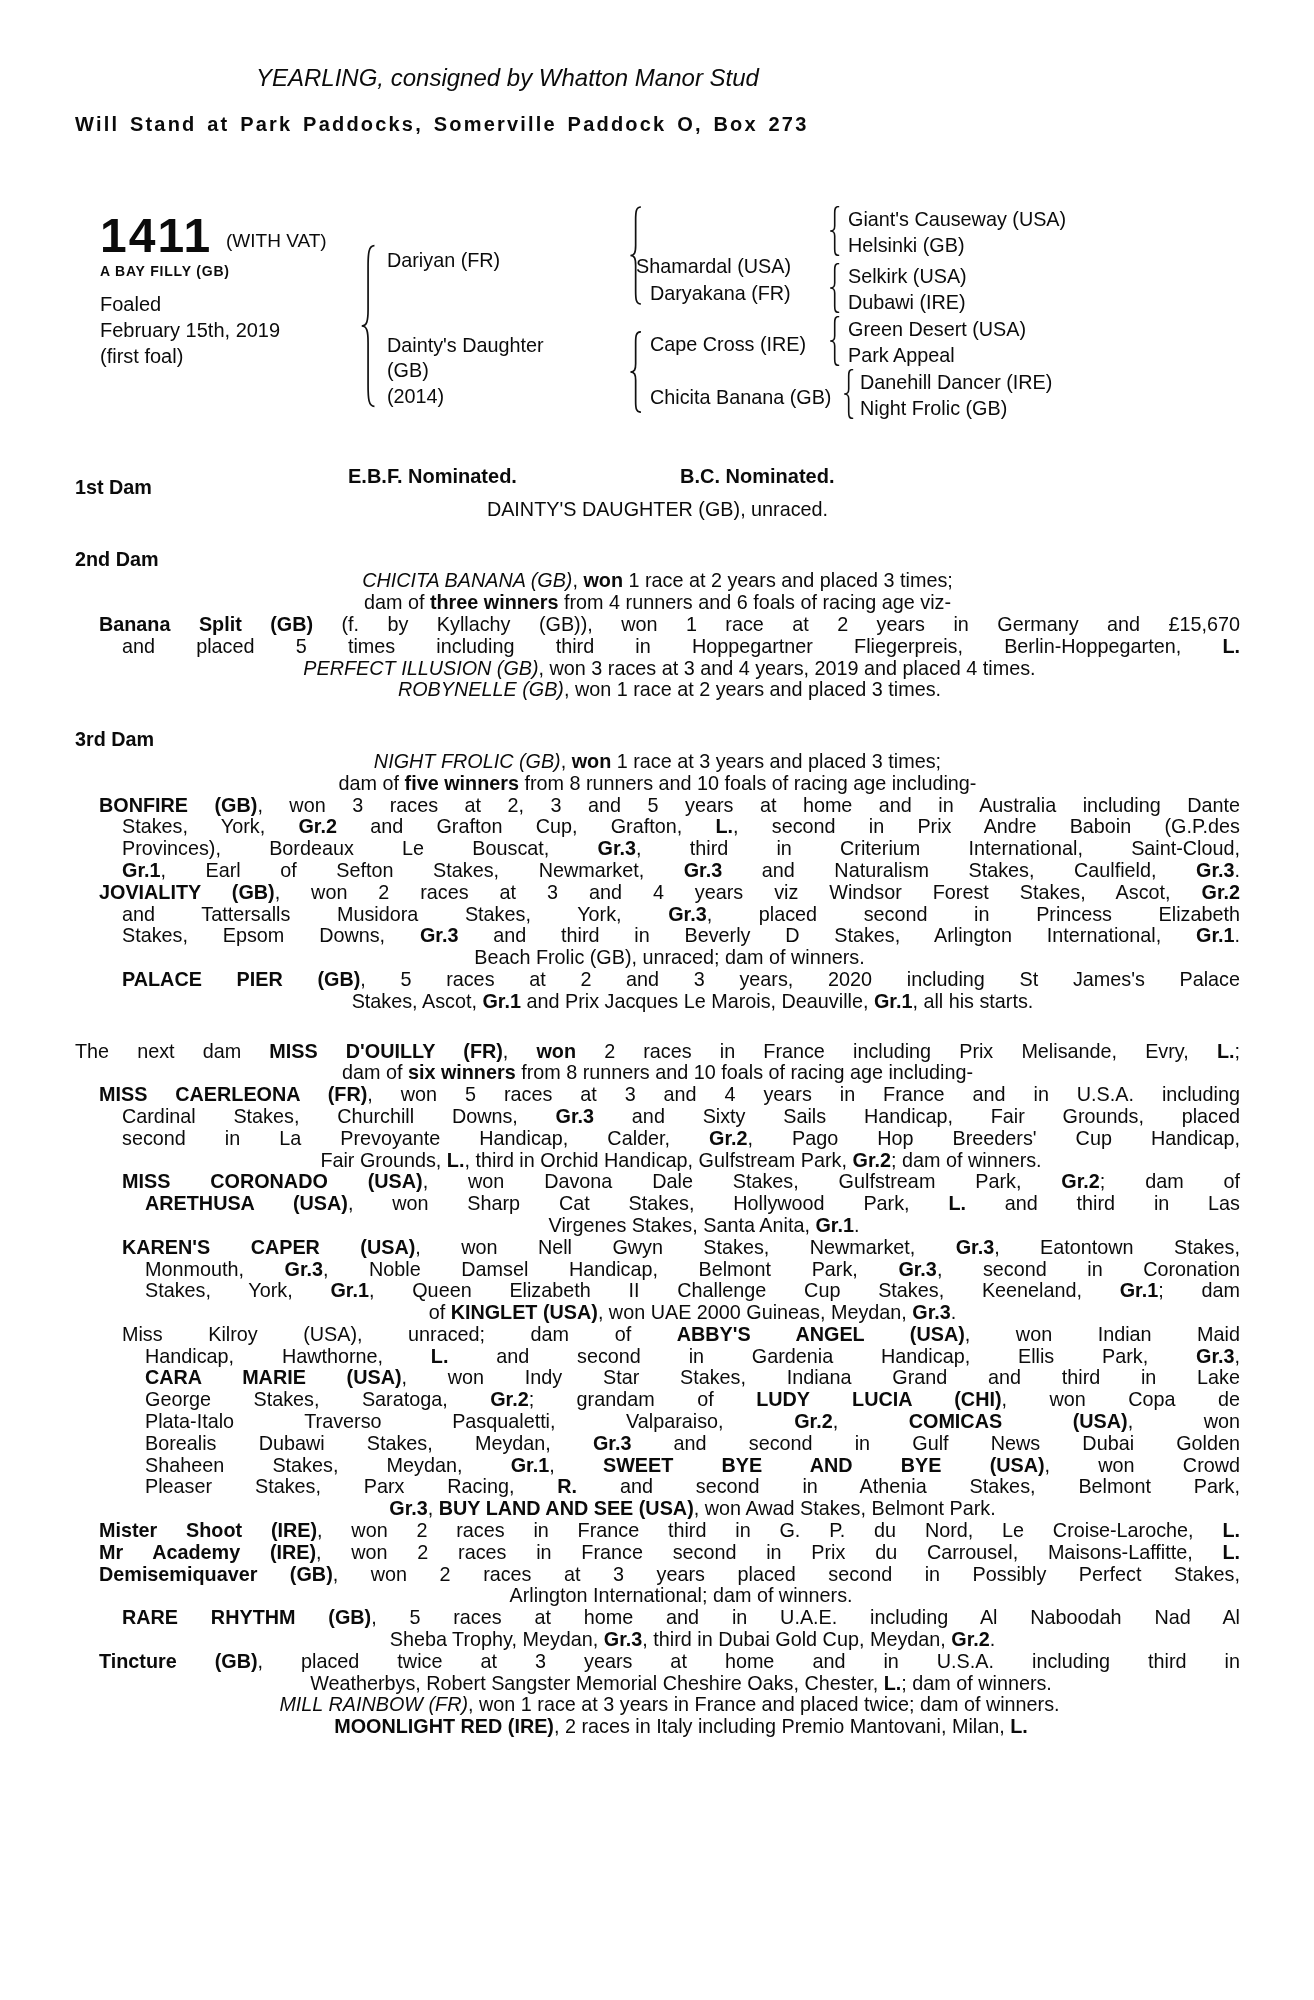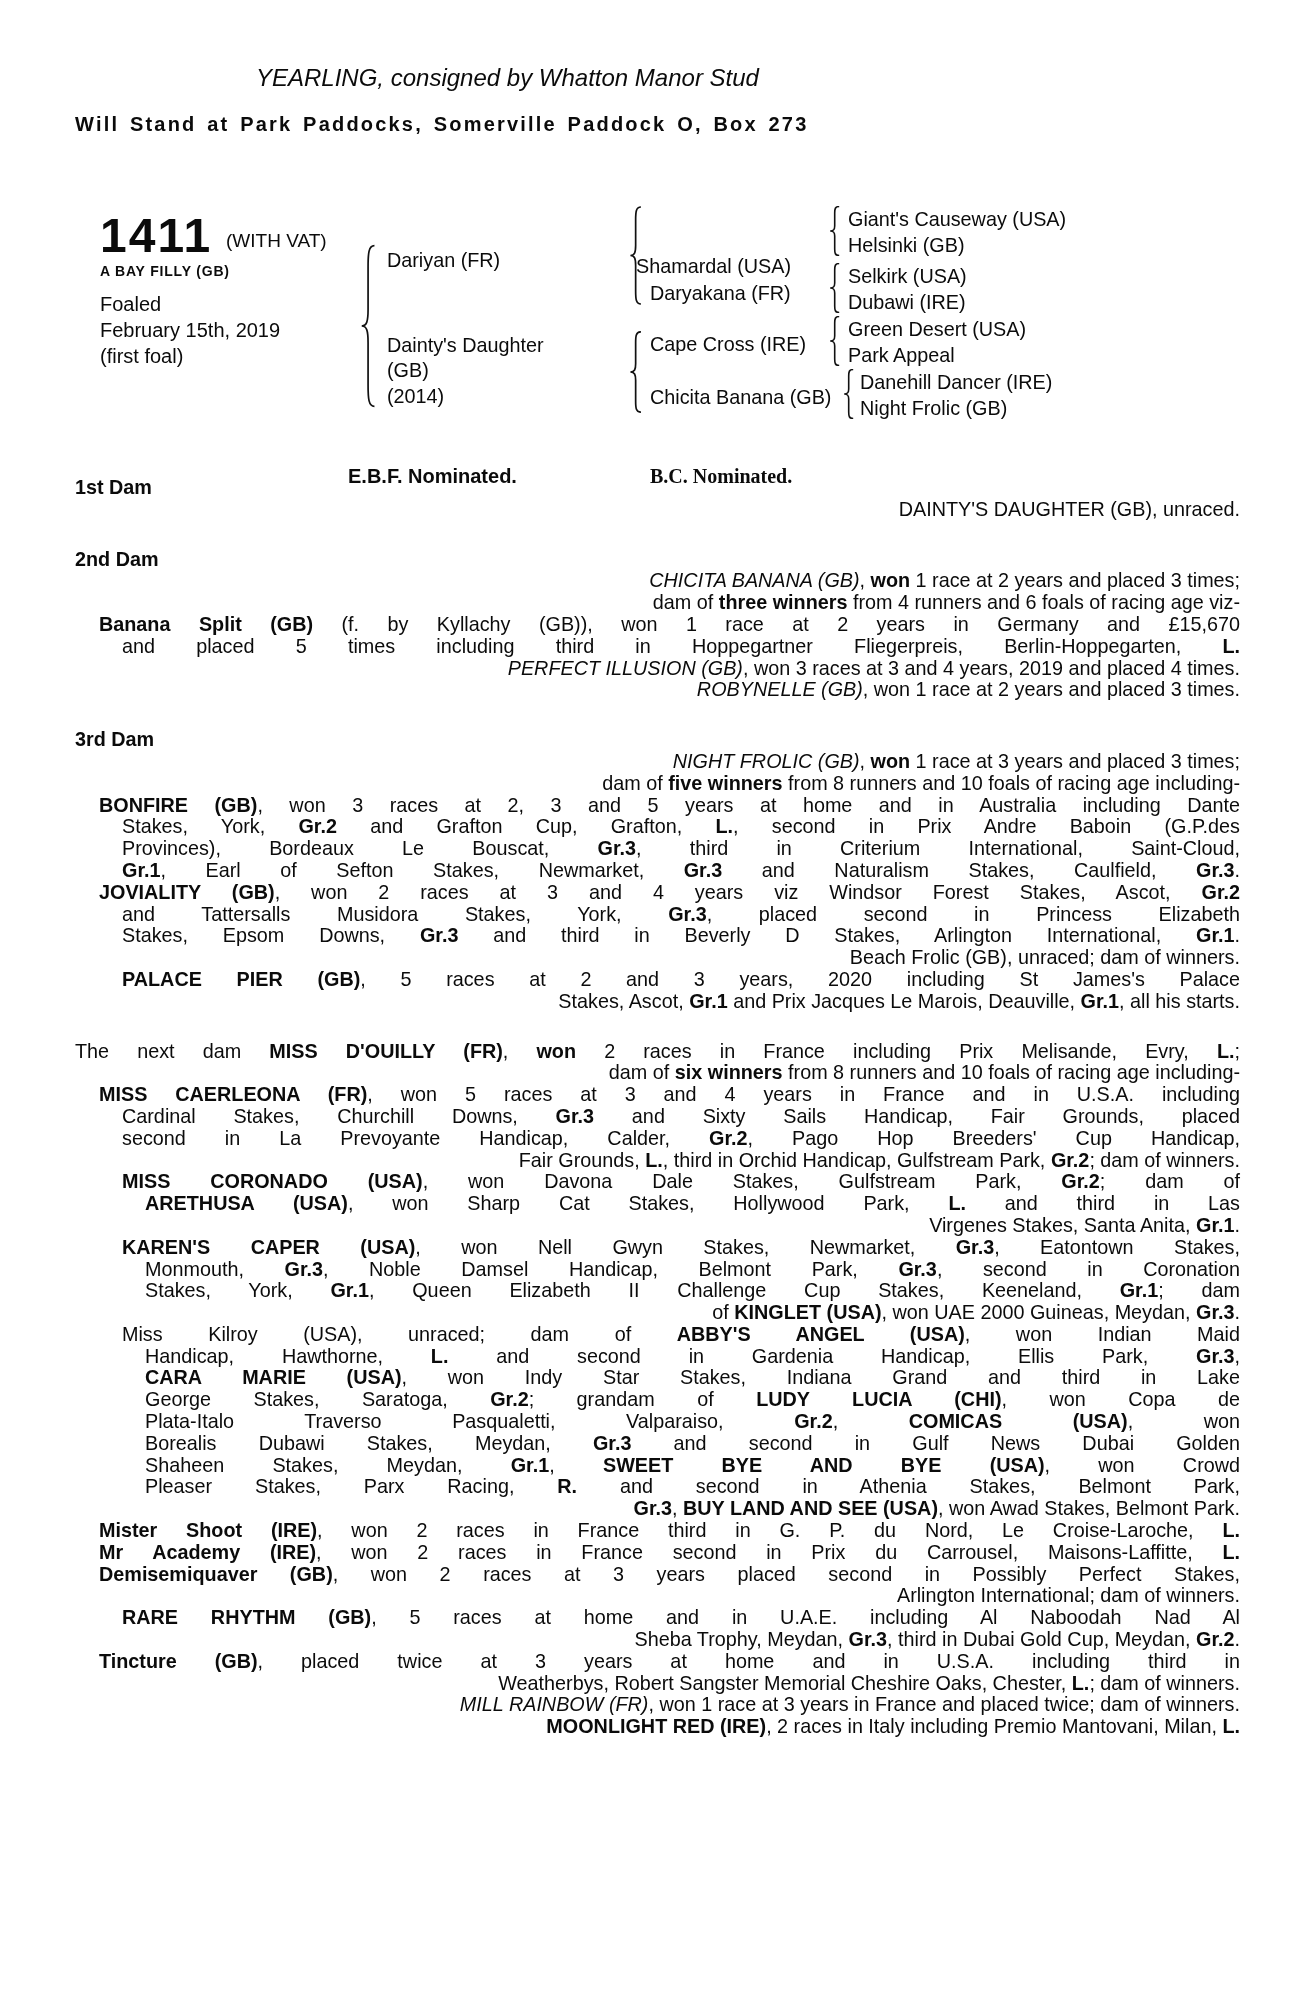--- a/index.html
+++ b/index.html
@@ -22,21 +22,21 @@
   .brace svg { display:block; width:100%; height:100%; }
 
   .bodycol { position:absolute; left:75px; top:477px; width:1165px;
              font-size:19.8px; line-height:21.8px; }
   .section + .section { margin-top:28px; }
   .sec-heading { font-weight:bold; }
   .para { padding-left:0; }
   .para.lv1 { padding-left:47px; }
   .para.lv2 { padding-left:70px; }
   .para.lv3 { padding-left:93px; }
-  .pline { text-align:right; }
+  .pline { text-align:center; }
   .pline.hang { margin-left:-23px; }
   .pline.just { text-align:justify; text-align-last:justify; }
   .b { font-weight:bold; }
   .i { font-style:italic; }
 </style>
 </head>
 <body>
 
 <div class="page">
 
@@ -106,21 +106,21 @@
     <div class="abs pedname" style="left:848px; top:236px;">Helsinki (GB)</div>
     <div class="abs pedname" style="left:848px; top:267px;">Selkirk (USA)</div>
     <div class="abs pedname" style="left:848px; top:293px;">Dubawi (IRE)</div>
     <div class="abs pedname" style="left:848px; top:320px;">Green Desert (USA)</div>
     <div class="abs pedname" style="left:848px; top:346px;">Park Appeal</div>
     <div class="abs pedname" style="left:860px; top:373px;">Danehill Dancer (IRE)</div>
     <div class="abs pedname" style="left:860px; top:399px;">Night Frolic (GB)</div>
   </div>
 
   <div class="abs nom" style="left:348px; top:426px;">E.B.F. Nominated.</div>
-  <div class="abs nom" style="left:650px; top:426px;font-family:Liberation Serif, serif;">B.C. Nominated.</div>
+  <div class="abs nom" style="left:680px; top:426px;">B.C. Nominated.</div>
 
   <div class="bodycol">
       <div class="section">
         <div class="sec-heading">1st Dam</div>
         <div class="para lv0">
           <div class="pline"><span>DAINTY'S DAUGHTER (GB), unraced.</span></div>
         </div>
       </div>
       <div class="section">
         <div class="sec-heading">2nd Dam</div>

